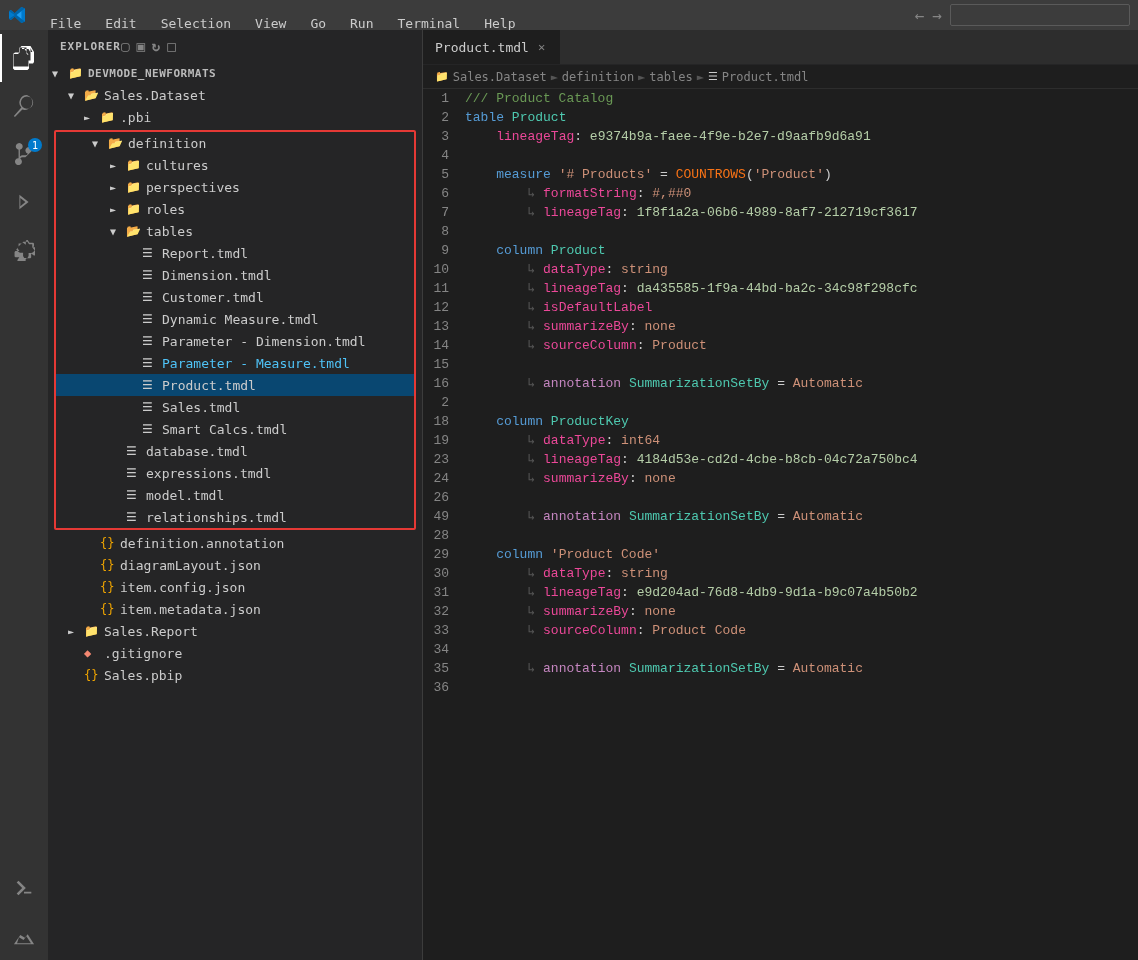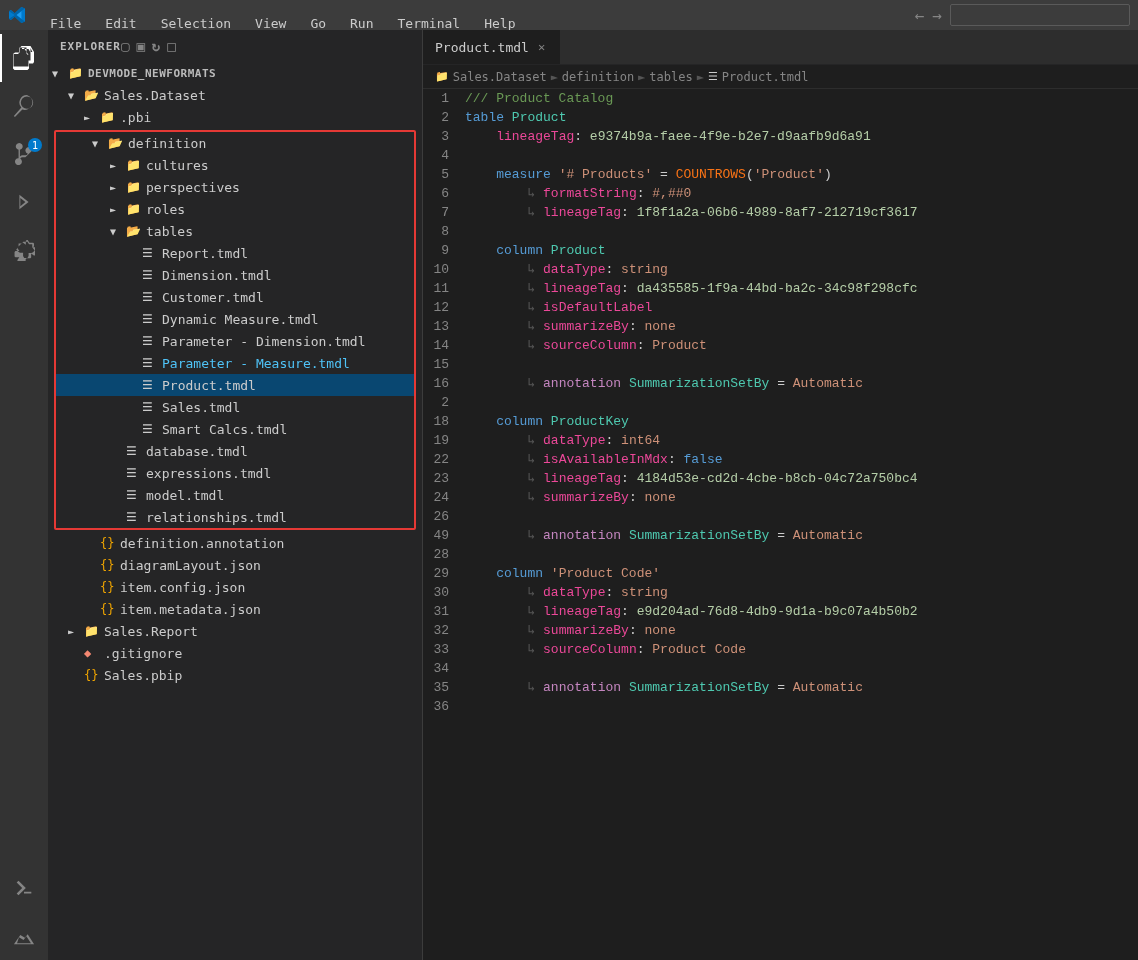--- a/index.html
+++ b/index.html
@@ -640,24 +640,20 @@
         <span class="line-content">    <span class="c-keyword">column</span> <span class="c-type">ProductKey</span></span>
       </div>
 
       <div class="code-line">
         <span class="line-number">19</span>
         <span class="line-content">        <span class="indent-arrow">↳</span> <span class="c-property">dataType</span><span class="c-punct">:</span> <span class="c-value-str">int64</span></span>
       </div>
 
 
 
-      <div class="code-line">
-        <span class="line-number">22</span>
-        <span class="line-content">        <span class="indent-arrow">↳</span> <span class="c-property">isAvailableInMdx</span><span class="c-punct">:</span> <span class="c-bool">false</span></span>
-      </div>
 
       <div class="code-line">
         <span class="line-number">23</span>
         <span class="line-content">        <span class="indent-arrow">↳</span> <span class="c-property">lineageTag</span><span class="c-punct">:</span> <span class="c-guid">4184d53e-cd2d-4cbe-b8cb-04c72a750bc4</span></span>
       </div>
 
       <div class="code-line">
         <span class="line-number">24</span>
         <span class="line-content">        <span class="indent-arrow">↳</span> <span class="c-property">summarizeBy</span><span class="c-punct">:</span> <span class="c-value-str">none</span></span>
       </div>

